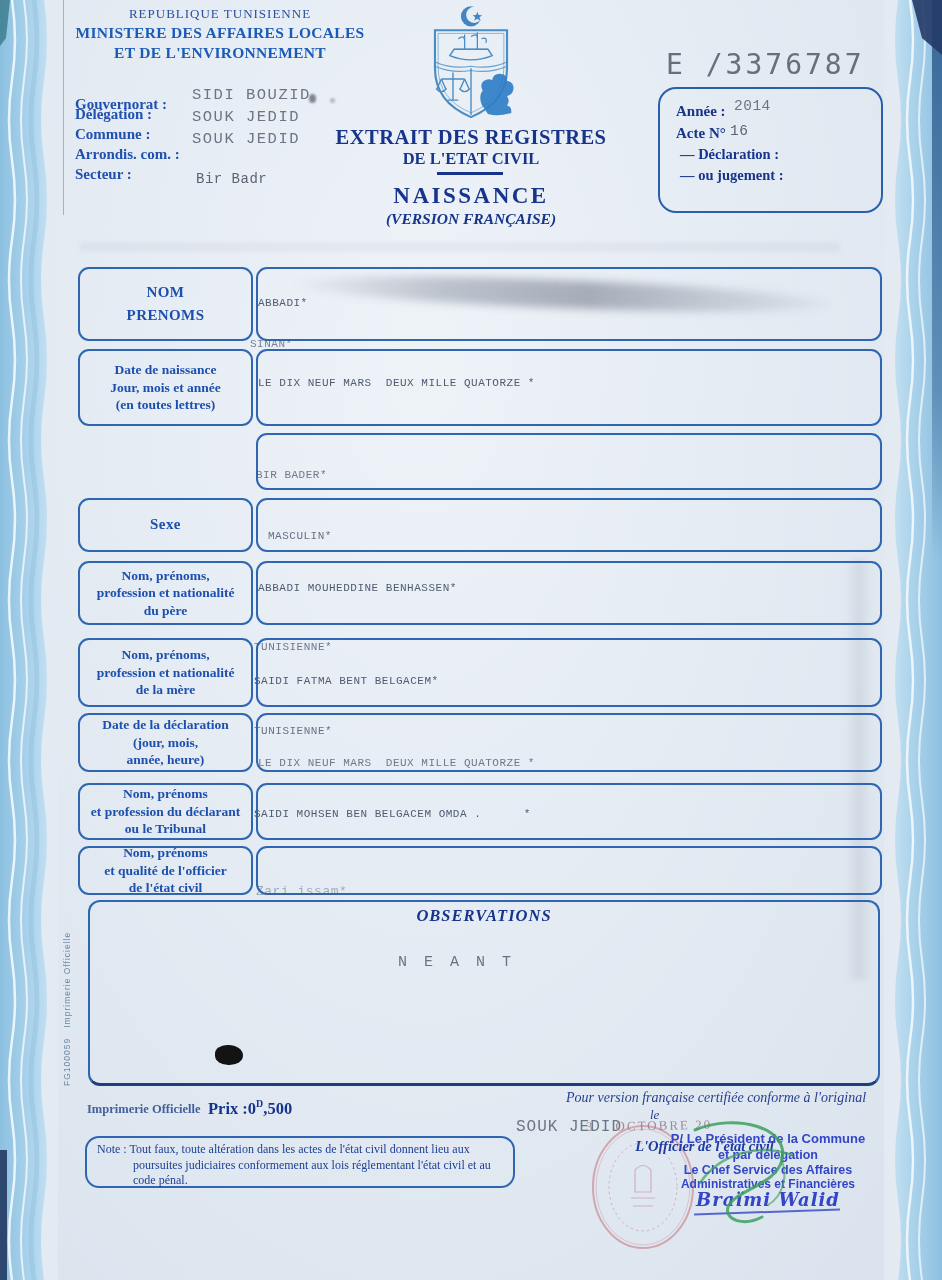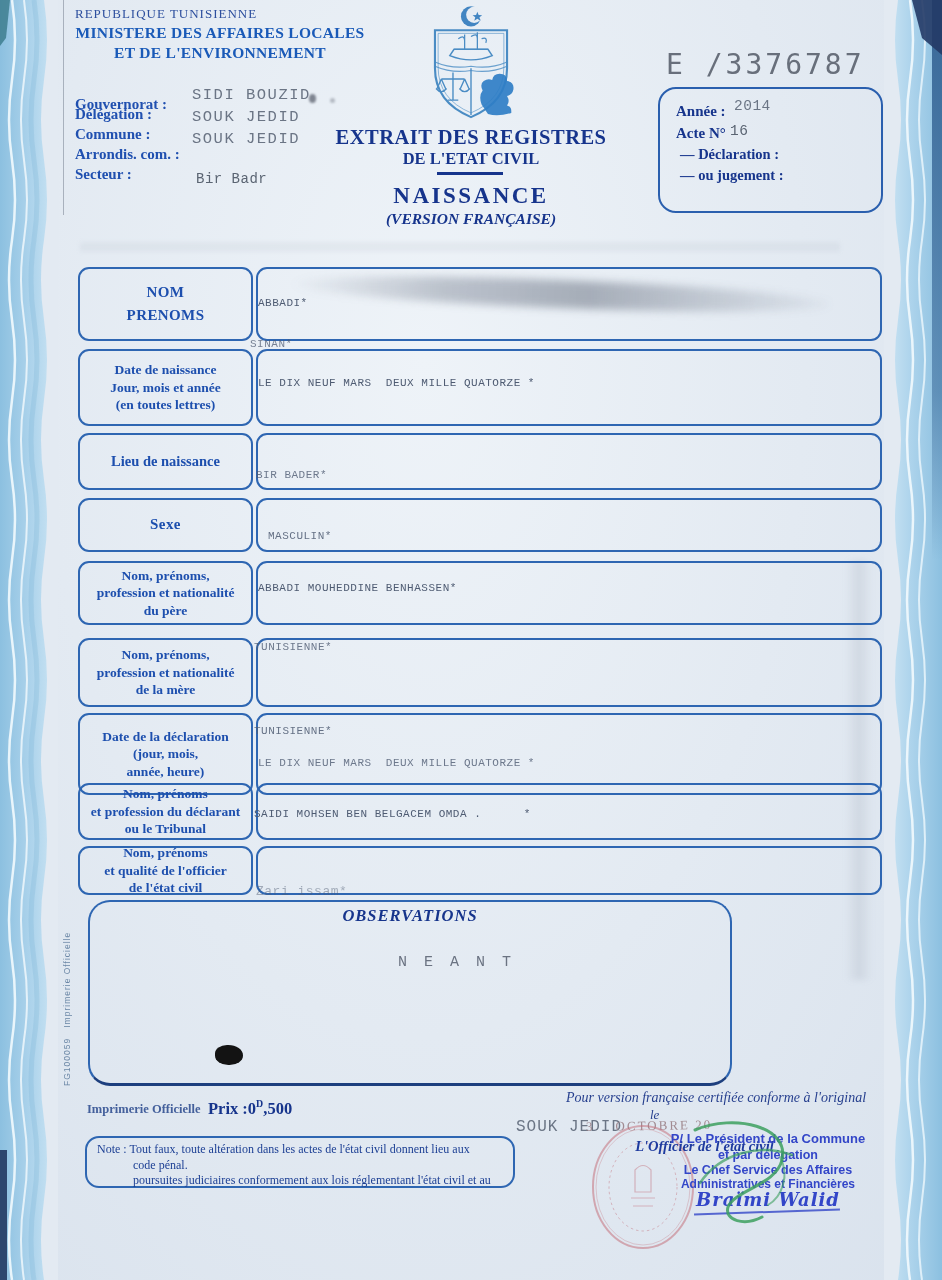--- a/index.html
+++ b/index.html
@@ -16,22 +16,22 @@
   .row{position:absolute;left:78px;width:804px;}
   .lb{position:absolute;left:0;top:0;width:175px;height:100%;border:2px solid #2e66b2;
     border-radius:11px;display:flex;align-items:center;justify-content:center;box-sizing:border-box;}
   .vb{position:absolute;left:178px;top:0;right:0;height:100%;border:2px solid #2e66b2;
     border-radius:11px;box-sizing:border-box;}
   .lbl{color:#1d4fae;font-weight:bold;text-align:center;white-space:pre-line;
     font-size:13.5px;line-height:1.3;}
   .lbl.big{font-size:15px;line-height:1.55;letter-spacing:.4px;}
   .lbl.med{font-size:14.5px;}
   .titleblock{position:absolute;left:280px;width:382px;text-align:center;color:#16348c;}
-  .obsbox{position:absolute;left:88px;top:900px;width:644px;height:186px;border:2.5px solid #2e66b2;
-    border-bottom:3.5px solid #1d3f7e;border-radius:22px;box-sizing:border-box;}
+  .obsbox{position:absolute;left:88px;top:900px;width:792px;height:186px;border:2.5px solid #2e66b2;
+    border-bottom:3.5px solid #1d3f7e;border-radius:12px;box-sizing:border-box;}
   .notebox{position:absolute;left:85px;top:1136px;width:430px;height:52px;border:2px solid #2e66b2;
     border-radius:14px;box-sizing:border-box;color:#1c3f94;font-size:12px;line-height:1.3;padding:4px 8px 0 10px;}
   .noteindent{margin-left:36px;}
   .stampblue{position:absolute;left:630px;width:276px;text-align:center;color:#3346c8;
     font-family:"Liberation Sans",sans-serif;font-weight:bold;filter:blur(.3px);}
   .crease1{position:absolute;left:290px;top:280px;width:540px;height:28px;border-radius:50%;
     background:linear-gradient(92deg, rgba(75,85,105,0) 0%, rgba(75,85,105,.30) 28%, rgba(55,65,85,.38) 55%, rgba(75,85,105,.04) 100%);
     filter:blur(4px);transform:rotate(2.2deg);}
   .crease2{position:absolute;left:846px;top:560px;width:26px;height:420px;
     background:linear-gradient(90deg, rgba(110,120,140,0), rgba(110,120,140,.14), rgba(110,120,140,0));filter:blur(3px);}
@@ -91,21 +91,21 @@
     <polygon points="28,0 58,0 58,55 38,38" fill="#233a66" opacity=".9"></polygon>
   </svg>
 
   <div class="crease1"></div>
   <div class="crease2"></div>
   <div class="crease3"></div>
   <div class="smudge-dot" style="left:309px;top:94px;width:7px;height:9px;"></div>
   <div class="smudge-dot" style="left:330px;top:98px;width:5px;height:5px;opacity:.5;"></div>
   <div class="guideline"></div>
 
-  <div class="abs" style="left:75px;top:6px;width:290px;color:#2d4f9e;font-size:13px;letter-spacing:1px;">REPUBLIQUE TUNISIENNE</div>
+  <div class="abs" style="left:75px;top:6px;width:290px;text-align:center;color:#2d4f9e;font-size:13px;letter-spacing:1px;">REPUBLIQUE TUNISIENNE</div>
   <div class="abs" style="left:60px;top:24px;width:320px;text-align:center;color:#1a5ab8;font-size:15.5px;font-weight:bold;letter-spacing:.3px;">MINISTERE DES AFFAIRES LOCALES</div>
   <div class="abs" style="left:60px;top:44px;width:320px;text-align:center;color:#1a5ab8;font-size:15.5px;font-weight:bold;letter-spacing:.3px;">ET DE L'ENVIRONNEMENT</div>
 
   <svg class="abs" style="left:418px;top:2px;" width="106" height="120" viewBox="0 0 100 112">
     <circle cx="50" cy="13" r="9.5" fill="#4285c2"></circle>
     <circle cx="53" cy="11.5" r="7.6" fill="#e7edf4"></circle>
     <polygon points="56,8.5 57.2,11.6 60.5,11.8 58,13.9 58.9,17.1 56,15.3 53.1,17.1 54,13.9 51.5,11.8 54.8,11.6" fill="#4285c2"></polygon>
     <path d="M16 26 H84 V62 Q84 94 50 108 Q16 94 16 62 Z" fill="none" stroke="#4a8cc4" stroke-width="2"></path>
     <path d="M19 29 H81 V61 Q81 91 50 104 Q19 91 19 61 Z" fill="none" stroke="#4a8cc4" stroke-width=".8" opacity=".7"></path>
     <path d="M30 50 Q50 58 70 50 L66 44 H34 Z" fill="none" stroke="#4a8cc4" stroke-width="1.4"></path>
@@ -152,23 +152,20 @@
   </div>
   <div class="row" style="top:349px;height:77px;">
     <div class="lb">
         <span class="lbl">Date de naissance
 Jour, mois et année
 (en toutes lettres)</span>
       </div>
     <div class="vb"></div>
   </div>
   <div class="row" style="top:433px;height:57px;">
-    <div class="lb">
-        <span class="lbl med">Lieu de naissance</span>
-      </div>
     <div class="vb"></div>
   </div>
   <div class="row" style="top:498px;height:54px;">
     <div class="lb">
         <span class="lbl big">Sexe</span>
       </div>
     <div class="vb"></div>
   </div>
   <div class="row" style="top:561px;height:64px;">
     <div class="lb">
@@ -179,21 +176,21 @@
     <div class="vb"></div>
   </div>
   <div class="row" style="top:638px;height:69px;">
     <div class="lb">
         <span class="lbl">Nom, prénoms,
 profession et nationalité
 de la mère</span>
       </div>
     <div class="vb"></div>
   </div>
-  <div class="row" style="top:713px;height:82px;border-radius:14px;">
+  <div class="row" style="top:713px;height:59px;border-radius:14px;">
     <div class="lb">
         <span class="lbl">Date de la déclaration
 (jour, mois,
 année, heure)</span>
       </div>
     <div class="vb"></div>
   </div>
   <div class="row" style="top:783px;height:57px;">
     <div class="lb">
         <span class="lbl">Nom, prénoms
@@ -211,38 +208,39 @@
     <div class="vb"></div>
   </div>
 
   <span class="typed" style="left:258px;top:297px;">ABBADI*</span>
   <span class="typed o75" style="left:250px;top:338px;">SINAN*</span>
   <span class="typed" style="left:258px;top:377px;">LE DIX NEUF MARS  DEUX MILLE QUATORZE *</span>
   <span class="typed o8" style="left:256px;top:469px;">BIR BADER*</span>
   <span class="typed o85" style="left:254px;top:530px;padding-left:14px;">MASCULIN*</span>
   <span class="typed" style="left:258px;top:582px;">ABBADI MOUHEDDINE BENHASSEN*</span>
   <span class="typed o8" style="left:254px;top:641px;">TUNISIENNE*</span>
+  <span class="typed" style="left:254px;top:675px;">SAIDI FATMA BENT BELGACEM*</span>
   <span class="typed o85" style="left:254px;top:725px;">TUNISIENNE*</span>
   <span class="typed o8" style="left:258px;top:757px;">LE DIX NEUF MARS  DEUX MILLE QUATORZE *</span>
   <span class="typed" style="left:254px;top:808px;">SAIDI MOHSEN BEN BELGACEM OMDA .      *</span>
   <span class="typed o45" style="left:256px;top:884px;font-size:13px;">Zari issam*</span>
 
   <div class="obsbox">
     <div class="abs" style="left:0;top:4px;width:100%;text-align:center;color:#16348c;font-size:16.5px;font-weight:bold;font-style:italic;letter-spacing:1px;">OBSERVATIONS</div>
   </div>
   <span class="typed o8" style="left:398px;top:954px;font-size:15px;letter-spacing:4px;color:#4d5666;">N E A N T</span>
   <div class="hole"></div>
 
   <span class="abs" style="left:87px;top:1102px;font-size:12.5px;font-weight:bold;color:#44609c;">Imprimerie Officielle</span>
   <span class="abs navy" style="left:208px;top:1098px;font-size:16.5px;font-weight:bold;"><span>Prix :0</span><sup>D</sup><span>,500</span></span>
 
   <div class="notebox">
     <div>Note : Tout faux, toute altération dans les actes de l'état civil donnent lieu aux</div>
+    <div class="noteindent">poursuites judiciaires conformement aux lois réglementant l'état civil et au</div>
     <div class="noteindent">code pénal.</div>
-    <div class="noteindent">poursuites judiciaires conformement aux lois réglementant l'état civil et au</div>
   </div>
 
   <div class="abs" style="left:560px;top:1090px;width:312px;text-align:center;color:#27408f;font-size:14px;font-style:italic;">Pour version française certifiée conforme à l'original</div>
   <span class="abs" style="left:650px;top:1107px;font-size:13px;font-style:italic;color:#27408f;">le</span>
   <span class="typed" style="left:516px;top:1118px;font-size:16px;letter-spacing:1px;color:#6b7585;">SOUK JEDID</span>
   <span class="abs" style="left:586px;top:1118px;font-size:13px;letter-spacing:2px;color:#9b8288;opacity:.9;transform:rotate(-1deg);white-space:pre;">3    OCTOBRE 20</span>
 
   <svg class="abs" style="left:585px;top:1122px;" width="120" height="132" viewBox="0 0 120 132">
     <ellipse cx="58" cy="65" rx="50" ry="61" fill="none" stroke="#c4717c" stroke-width="2" opacity=".55"></ellipse>
     <ellipse cx="58" cy="65" rx="47" ry="58" fill="none" stroke="#c4717c" stroke-width=".8" opacity=".4"></ellipse>

